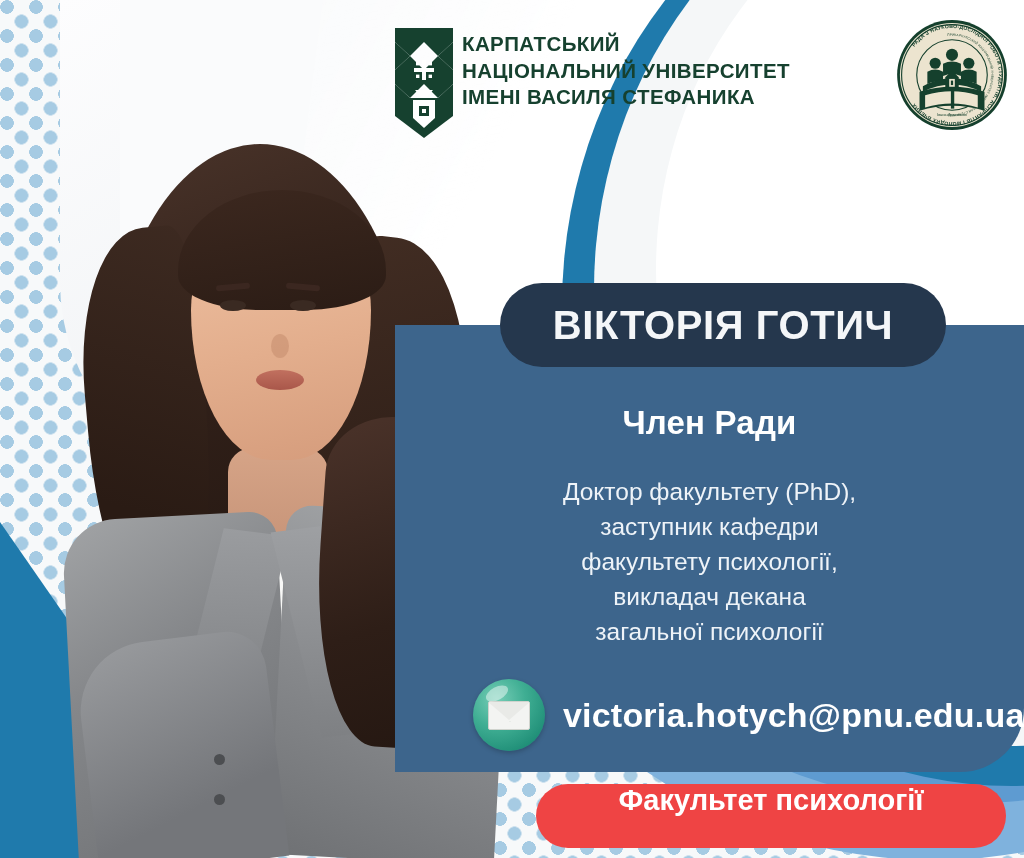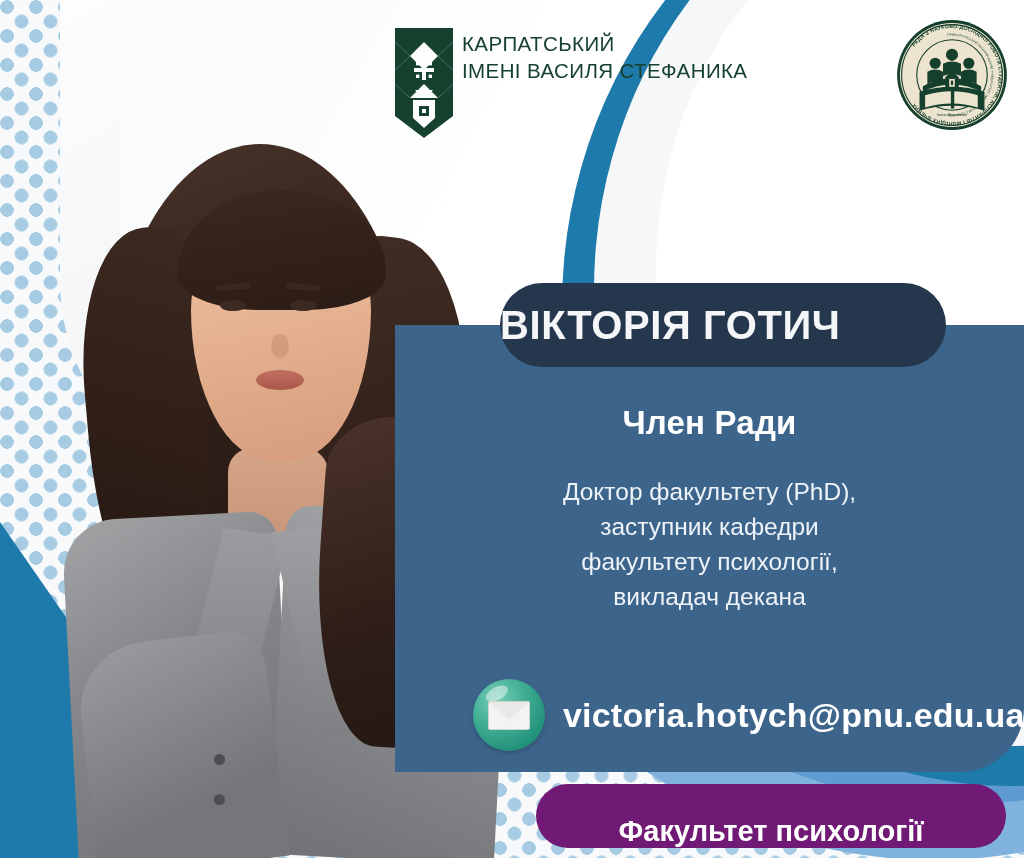--- a/index.html
+++ b/index.html
@@ -225,21 +225,21 @@
   
   .uni-logo{
     position:absolute; z-index:20;
     left:391px; top:24px;
     width:66px; height:116px;
   }
   .uni-name{
     position:absolute; z-index:20;
     left:462px; top:31px;
     color:#16412f;
-    font-weight:normal;
+    font-weight:bold;
     font-size:20.5px;
     letter-spacing:.4px;
     line-height:26.5px;
     text-transform:uppercase;
   }
   .uni-name div{ white-space:nowrap; }
 
   .council-emblem{
     position:absolute; z-index:21;
     right:16px; top:19px;
@@ -254,21 +254,21 @@
     background:#3d658c;
     border-radius:0 0 64px 0;
   }
 
   .name-pill{
     position:absolute; z-index:14;
     left:500px; top:283px;
     width:446px; height:84px;
     background:#25374d;
     border-radius:42px;
-    display:flex; align-items:center; 
+    display:flex; align-items:center; justify-content:center;
   }
   .name-pill span{
     color:#f4f6f8;
     font-weight:bold;
     font-size:40px;
     letter-spacing:.6px;
     white-space:nowrap;
   }
 
   .role{
@@ -331,23 +331,23 @@
     font-weight:bold;
     font-size:34px;
     letter-spacing:.2px;
     white-space:nowrap;
   }
 
   .faculty-pill{
     position:absolute; z-index:16;
     left:536px; top:784px;
     width:470px; height:64px;
-    background:#701a75;
+    background:#ef4444;
     border-radius:34px;
-    display:flex; align-items:flex-end; justify-content:center;
+    display:flex; align-items:flex-start; justify-content:center;
   }
   .faculty-pill span{
     color:#ffffff; font-weight:bold; font-size:29px; white-space:nowrap;
   }
 
   .emb-ring-text{
     font-size:4.6px; font-weight:bold; fill:#15402d;
     letter-spacing:.22px;
   }
   .emb-ring-text2{ font-size:2.9px; fill:#15402d; letter-spacing:.1px;}
@@ -423,20 +423,21 @@
       </g>
       <path d="M24 66 L42 66 L36 73 L30 73 Z" fill="#ffffff"></path>
       <path d="M22 76 L44 76 L44 94 L33 104 L22 94 Z" fill="#ffffff"></path>
       <rect x="28" y="82" width="10" height="10" fill="#16412f"></rect>
       <rect x="31" y="85" width="4" height="4" fill="#ffffff"></rect>
     </svg>
   </div>
 
   <div class="uni-name">
     <div>КАРПАТСЬКИЙ</div>
+    <div>НАЦІОНАЛЬНИЙ УНІВЕРСИТЕТ</div>
     <div>ІМЕНІ ВАСИЛЯ СТЕФАНИКА</div>
   </div>
 
   <div class="council-emblem">
     <svg viewBox="0 0 100 100" width="112" height="112" aria-hidden="true">
       <defs>
         <path id="ringOuter" d="M50,50 m-42,0 a42,42 0 1,1 84,0 a42,42 0 1,1 -84,0"></path>
         <path id="ringInner" d="M50,50 m-35,0 a35,35 0 1,1 70,0 a35,35 0 1,1 -70,0"></path>
       </defs>
       <circle cx="50" cy="50" r="49" fill="#15402d"></circle>
@@ -472,20 +473,21 @@
     <span>ВІКТОРІЯ ГОТИЧ</span>
   </div>
 
   <div class="role">Член Ради</div>
 
   <div class="desc">
     <div>Доктор факультету (PhD),</div>
     <div>заступник кафедри</div>
     <div>факультету психології,</div>
     <div>викладач декана</div>
+    <div>загальної психології</div>
   </div>
 
   <div class="email-row">
     <div class="mail-icon">
       <div class="envelope"></div>
     </div>
     <div class="email-text">victoria.hotych@pnu.edu.ua</div>
   </div>
 
   <div class="faculty-pill">

